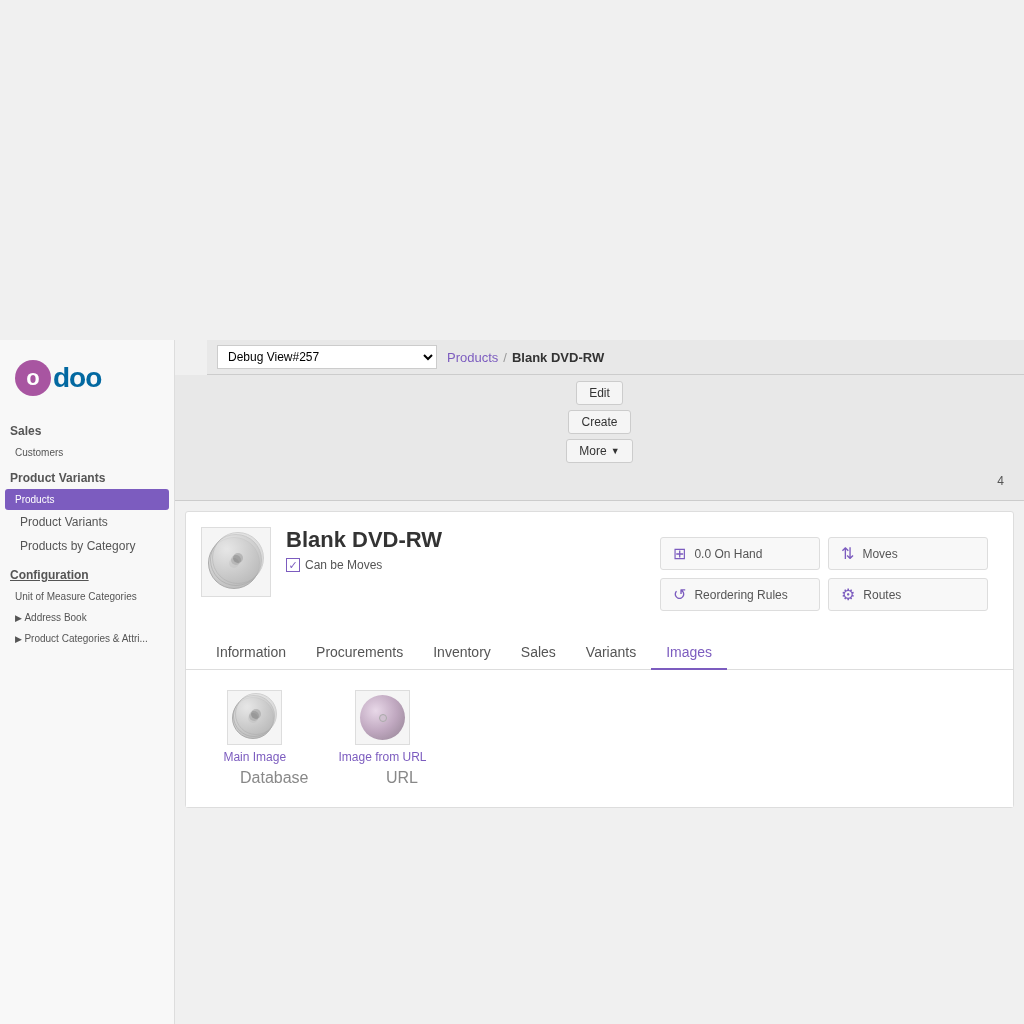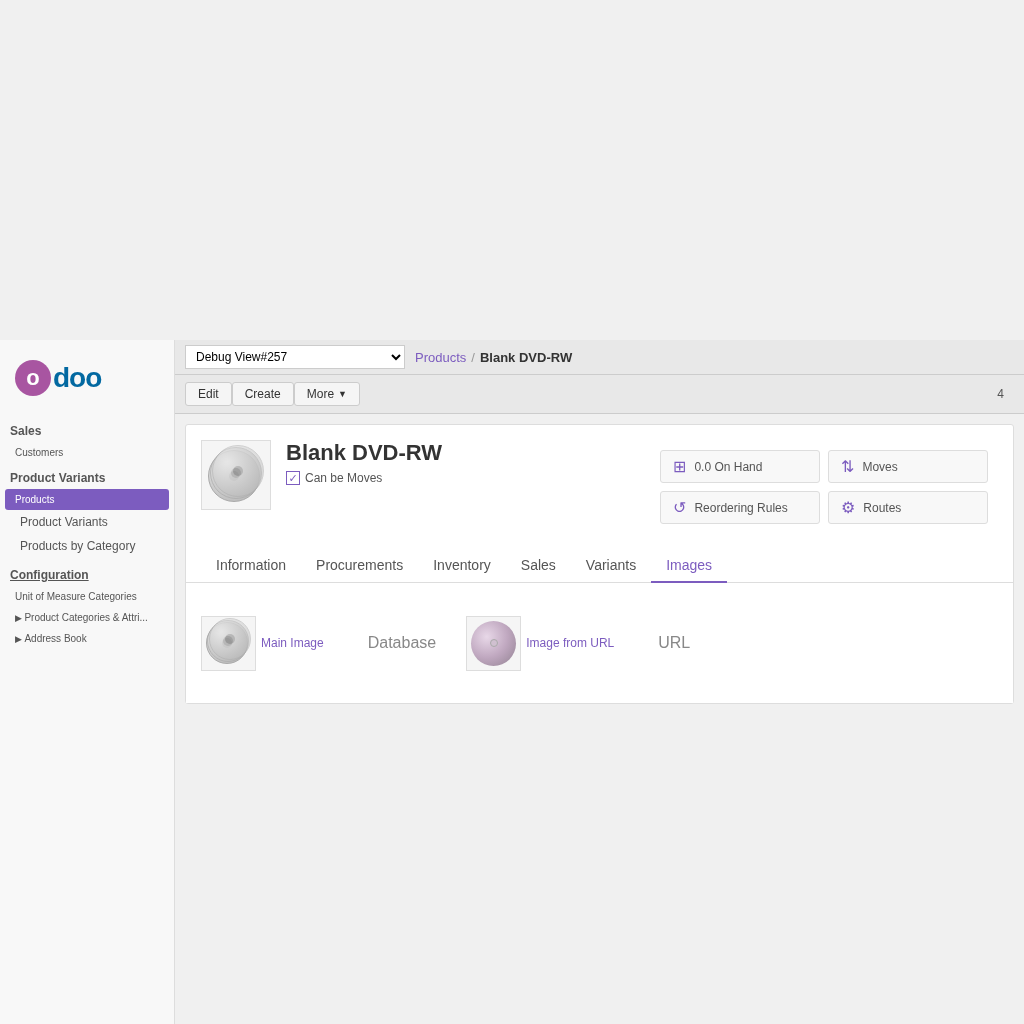--- a/index.html
+++ b/index.html
@@ -92,20 +92,21 @@
     }
 
     
     .debug-bar {
       background: #e8e8e8;
       border-bottom: 1px solid #ccc;
       padding: 5px 10px;
       display: flex;
       align-items: center;
       gap: 5px;
+      margin-left: 32px;
     }
 
     .debug-select {
       border: 1px solid #ccc;
       background: white;
       padding: 3px 6px;
       font-size: 12px;
       width: 220px;
     }
 
@@ -127,20 +128,22 @@
 
     .breadcrumb-current { font-weight: bold; color: #333; }
 
     
     .toolbar {
       background: #e8e8e8;
       border-bottom: 1px solid #ccc;
       padding: 6px 10px;
       display: flex;
       align-items: center;
+      gap: 5px;
+      flex-direction: column;
     }
 
     .btn {
       padding: 4px 12px;
       border: 1px solid #ccc;
       background: #f5f5f5;
       cursor: pointer;
       font-size: 12px;
       border-radius: 3px;
       color: #333;
@@ -296,21 +299,21 @@
     .images-content {
       padding: 20px 15px;
       display: flex;
       gap: 30px;
       background: white;
       min-height: 120px;
     }
 
     .image-item {
       display: flex;
-      flex-direction: row;
+      flex-direction: column;
       align-items: center;
       gap: 5px;
       cursor: pointer;
     }
 
     .image-thumb {
       width: 55px;
       height: 55px;
       border: 1px solid #ddd;
       background: #f5f5f5;
@@ -378,22 +381,22 @@
     <div class="sidebar-section-label">Sales</div>
     <div class="sidebar-item">Customers</div>
 
     <div class="sidebar-section-label">Product Variants</div>
     <div class="sidebar-item active">Products</div>
     <div class="sidebar-item sub-item">Product Variants</div>
     <div class="sidebar-item sub-item">Products by Category</div>
 
     <div class="sidebar-config-label">Configuration</div>
     <div class="sidebar-item">Unit of Measure Categories</div>
+    <div class="sidebar-item with-arrow">Address Book</div>
     <div class="sidebar-item with-arrow">Product Categories &amp; Attri...</div>
-    <div class="sidebar-item with-arrow">Address Book</div>
   </div>
 
   <div class="main-content">
 
     <div class="debug-bar">
       <select class="debug-select">
         <option>Debug View#257</option>
         <option>Debug View#256</option>
         <option>Debug View#258</option>
       </select>

